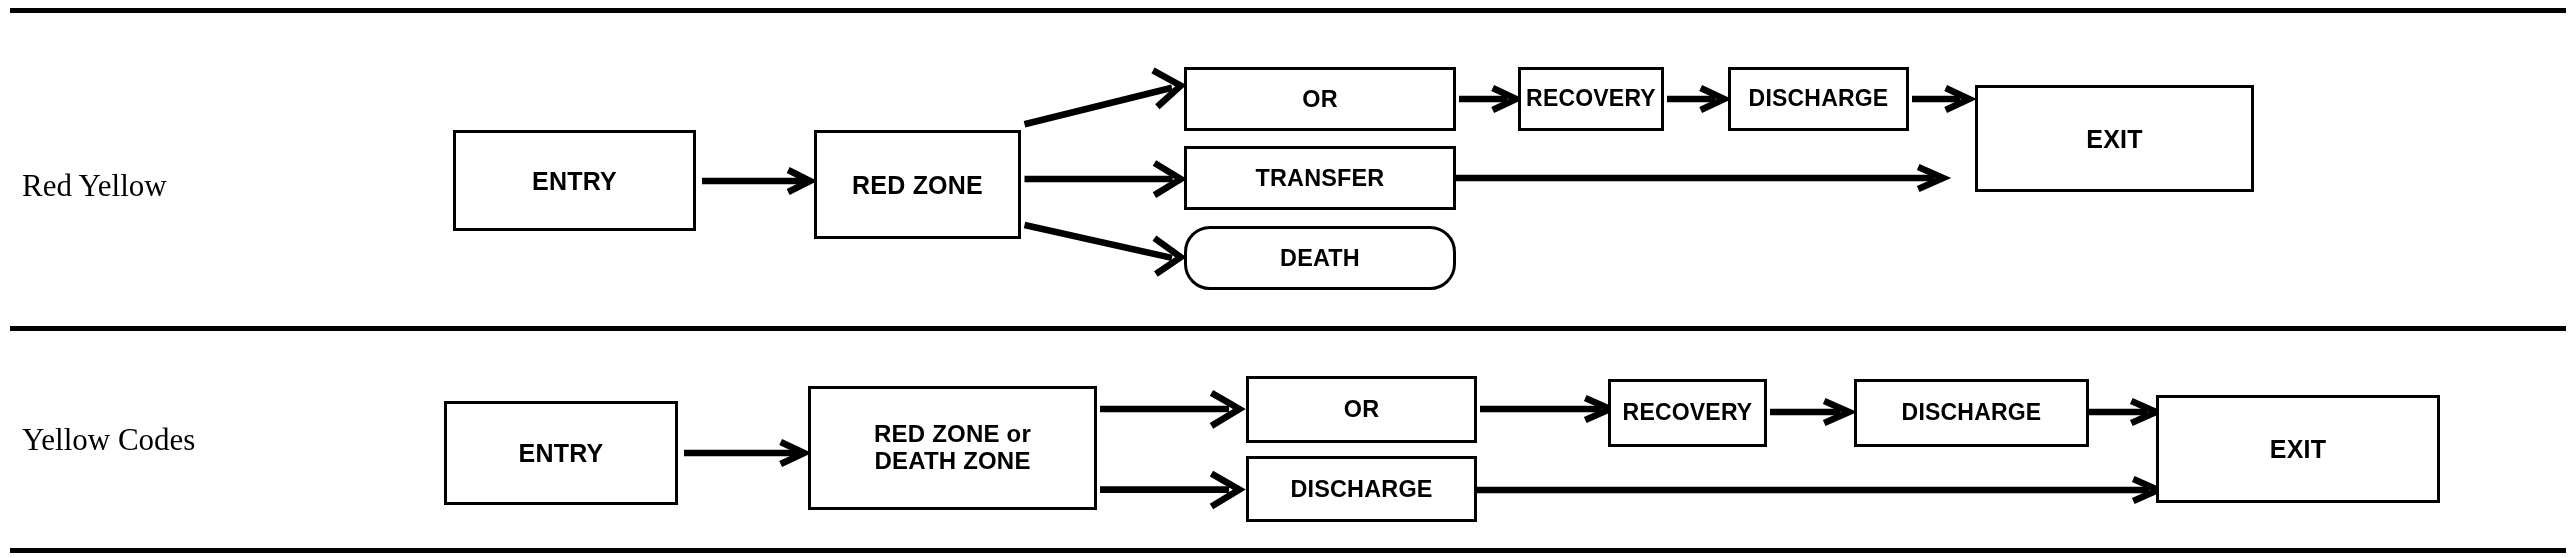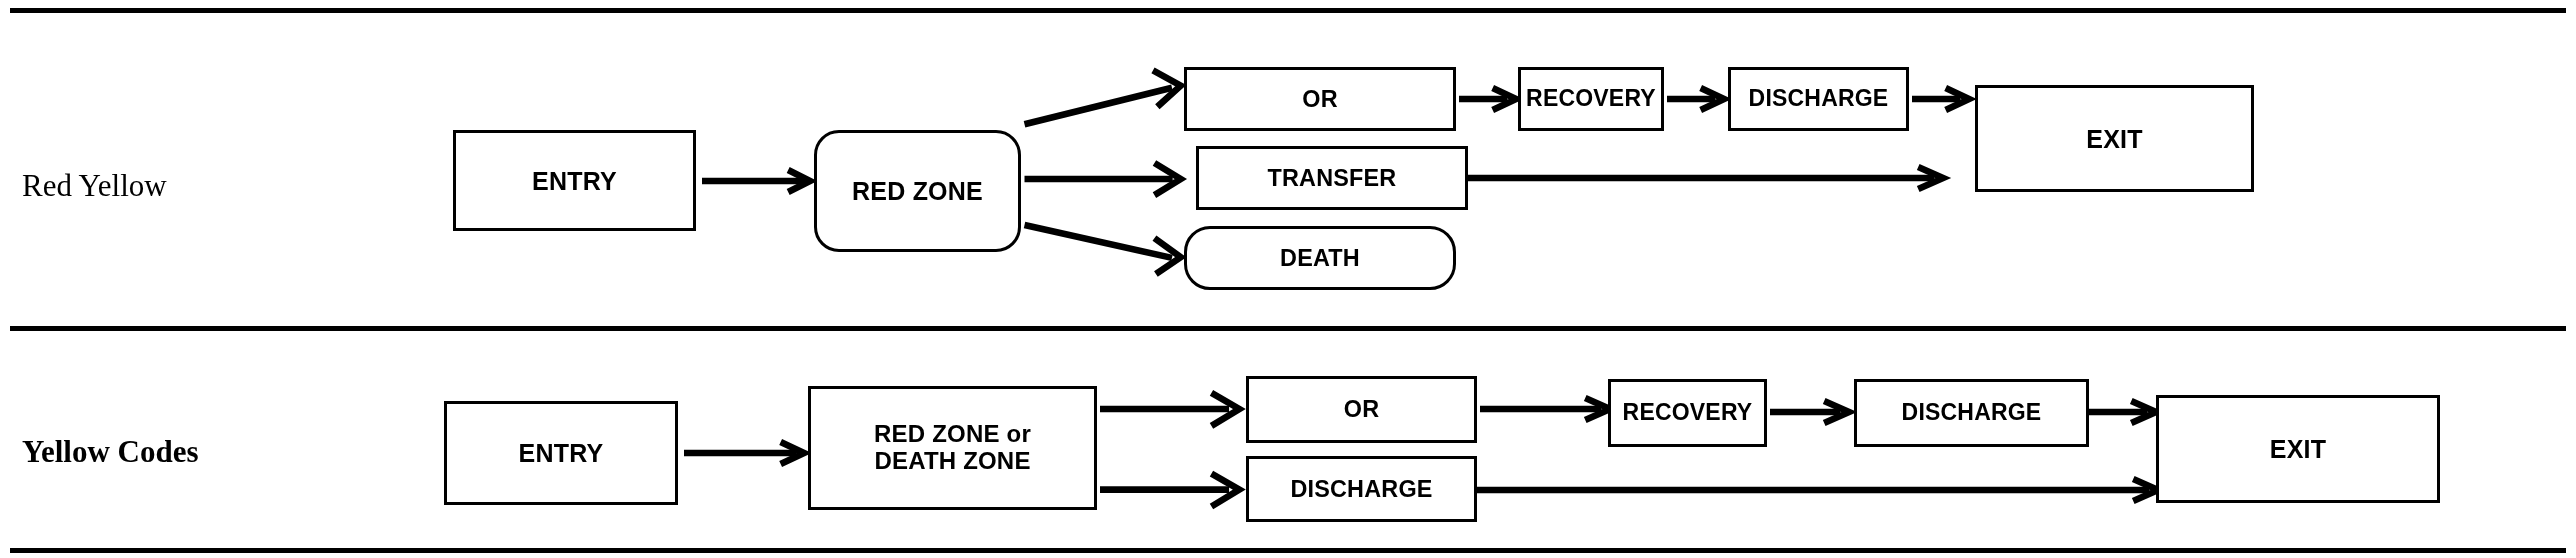--- a/index.html
+++ b/index.html
@@ -31,21 +31,21 @@
   .row-label {
     position: absolute;
     font-family: "Liberation Serif", serif;
     font-weight: 400;
     font-size: 31px;
     color: #000000;
     white-space: nowrap;
     line-height: 1;
   }
   .label-red    { left: 22px; top: 170px; }
-  .label-yellow { left: 22px; top: 436px; font-weight: bold; }
+  .label-yellow { left: 22px; top: 424px; }
 
   
   .box {
     position: absolute;
     box-sizing: border-box;
     border: 3.7px solid #000000;
     background: #ffffff;
     display: flex;
     align-items: center;
     justify-content: center;
@@ -82,39 +82,39 @@
 
   <div class="box" style="left:453px; top:130px; width:243px; height:101px; font-size:25px;">ENTRY</div>
 
   <div class="conn" style="left:702px; top:170px; width:111px; height:22px;">
     <svg width="111" height="22" viewBox="0 0 152 30">
       <path class="ln" d="M0,15 L140,15" stroke-width="9"></path>
       <path class="ln" d="M118,0 L148,15 L118,30" stroke-width="9" stroke-linecap="butt" stroke-linejoin="miter"></path>
     </svg>
   </div>
 
-  <div class="box" style="left:814px; top:130px; width:207px; height:122px; font-size:25px;border-radius:25px;">RED ZONE</div>
+  <div class="box" style="left:814px; top:130px; width:207px; height:109px; font-size:25px;">RED ZONE</div>
 
   <div class="conn" style="left:1023px; top:44px; width:168px; height:219px;">
     <svg width="168" height="219" viewBox="0 0 230 300">
 
       <path class="ln" d="M2,110 L204,60" stroke-width="9"></path>
       <path class="ln" d="M178,36 L216,57 L184,86" stroke-width="9" stroke-linecap="butt" stroke-linejoin="miter"></path>
 
       <path class="ln" d="M2,185 L205,185" stroke-width="9"></path>
       <path class="ln" d="M180,163 L216,185 L180,207" stroke-width="9" stroke-linecap="butt" stroke-linejoin="miter"></path>
 
       <path class="ln" d="M2,248 L204,293" stroke-width="9"></path>
       <path class="ln" d="M180,266 L216,292 L182,315" stroke-width="9" stroke-linecap="butt" stroke-linejoin="miter"></path>
     </svg>
   </div>
 
   <div class="box box-sm" style="left:1184px; top:67px; width:272px; height:64px; font-size:23.4px;">OR</div>
 
-  <div class="box box-sm" style="left:1184px; top:146px; width:272px; height:64px; font-size:23.4px;margin-left:12px;">TRANSFER</div>
+  <div class="box box-sm" style="left:1184px; top:146px; width:272px; height:64px; font-size:23.4px;">TRANSFER</div>
 
   <div class="box box-sm" style="left:1184px; top:226px; width:272px; height:64px; font-size:23.4px;border-radius:26px;">DEATH</div>
 
   <div class="conn" style="left:1459px; top:88px; width:60px; height:22px;">
     <svg width="60" height="22" viewBox="0 0 82 30">
       <path class="ln" d="M0,15 L66,15" stroke-width="9"></path>
       <path class="ln" d="M46,0 L78,15 L46,30" stroke-width="9" stroke-linecap="butt" stroke-linejoin="miter"></path>
     </svg>
   </div>
 

